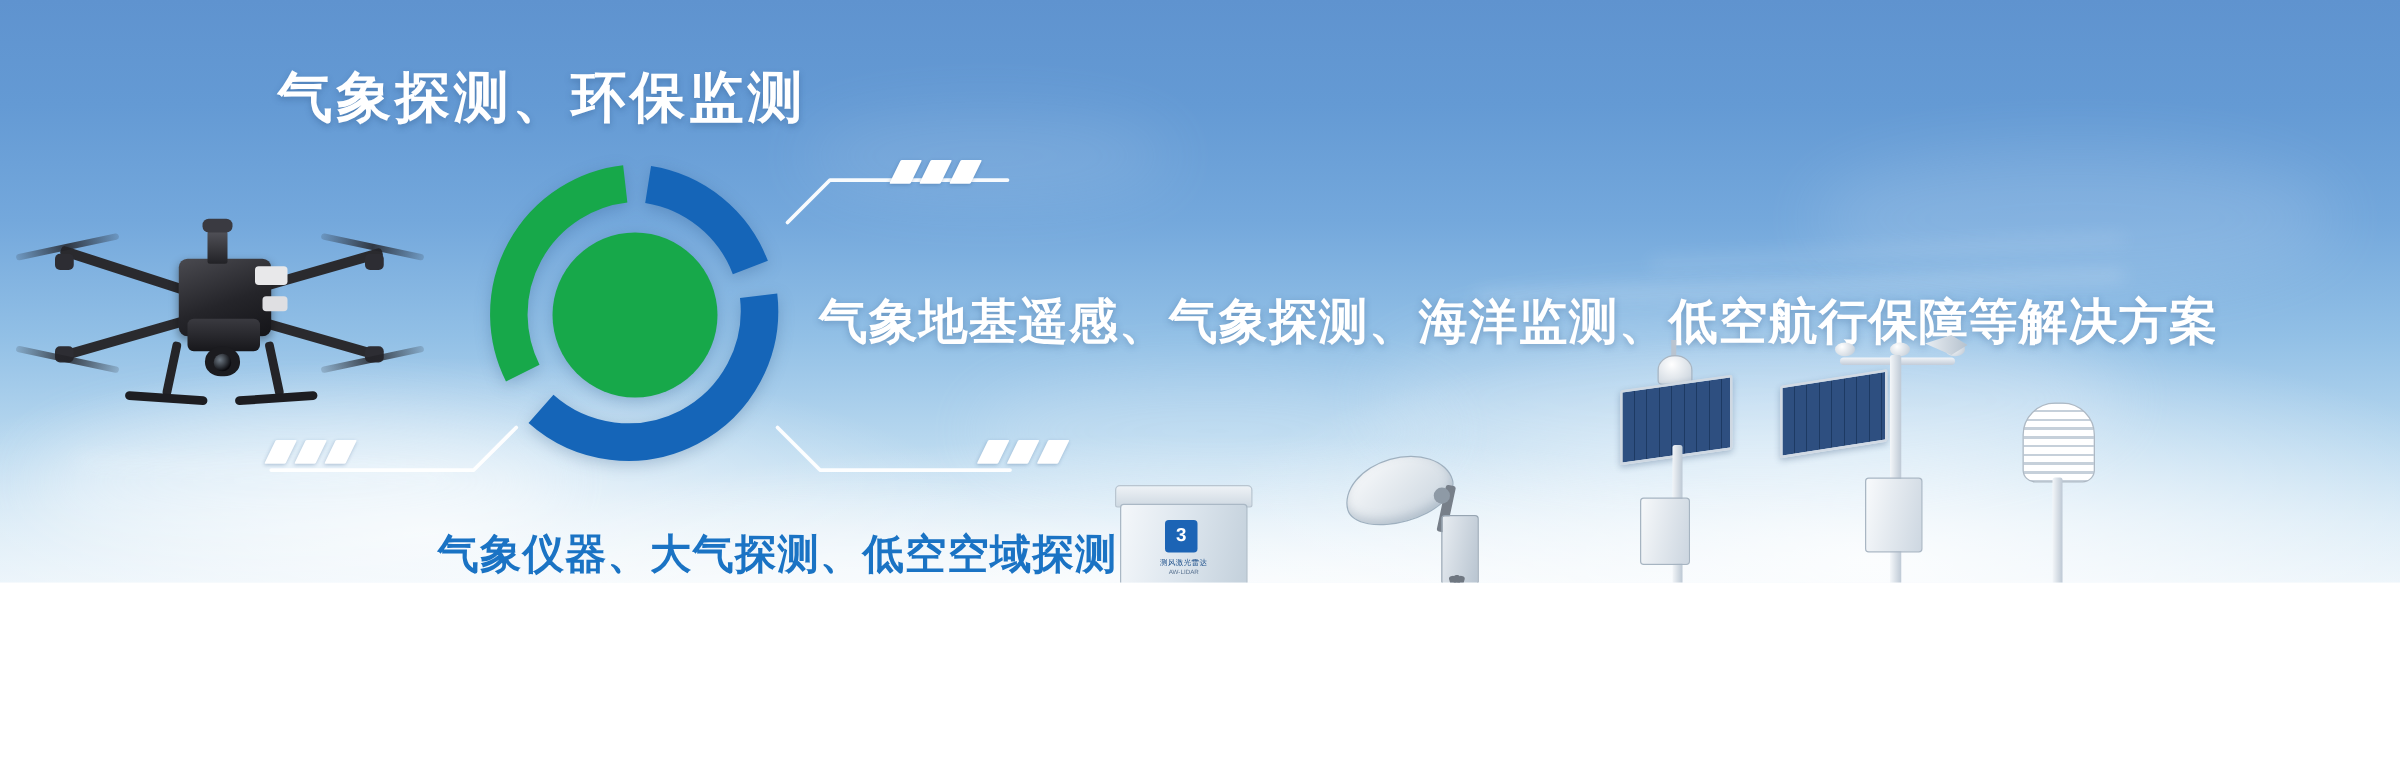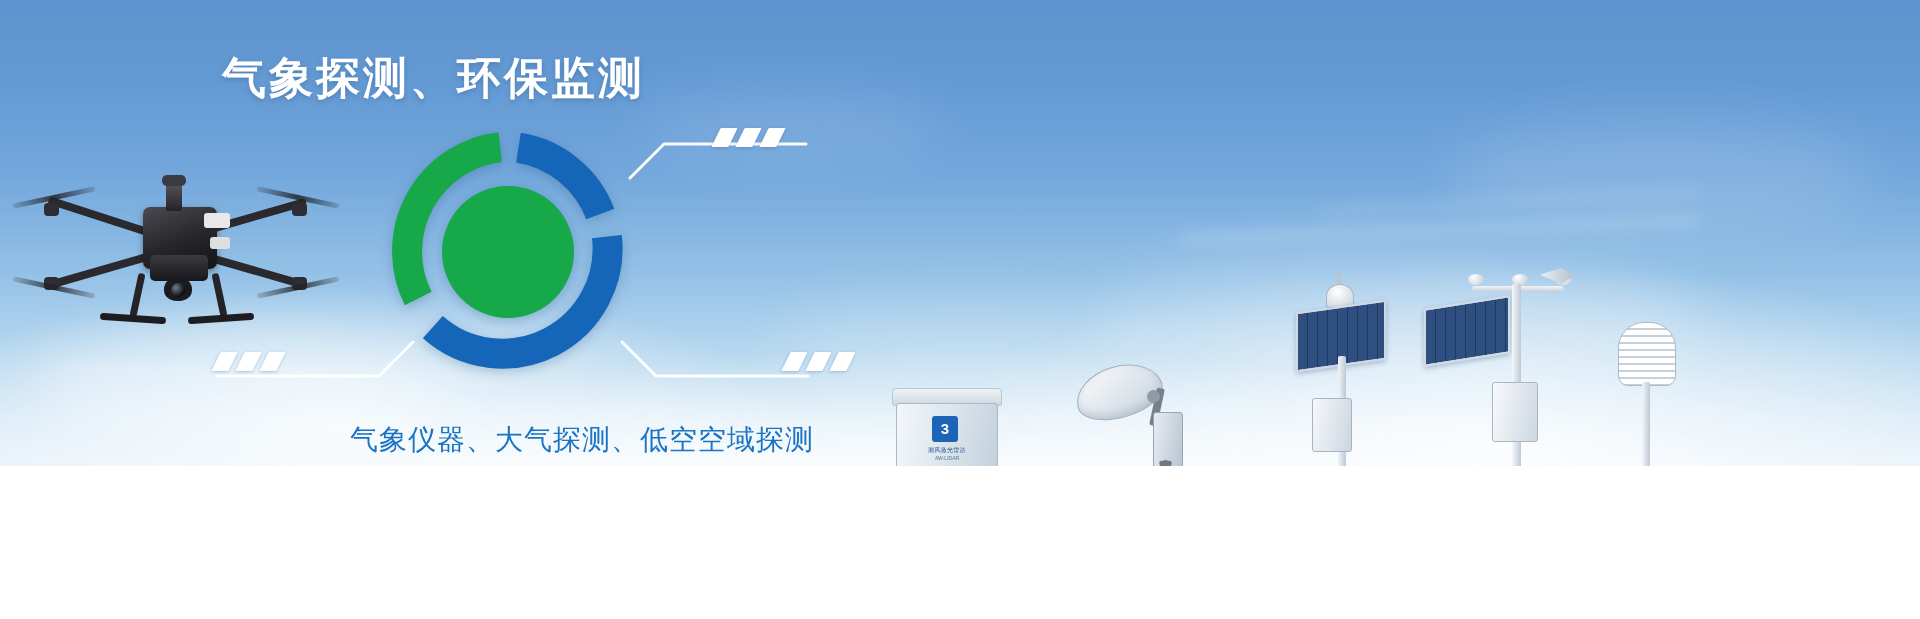--- a/index.html
+++ b/index.html
@@ -57,21 +57,21 @@
     font-size:25px;font-weight:bold;color:#ffffff;letter-spacing:1px;
     text-shadow:0 2px 4px rgba(40,80,130,.35);white-space:nowrap;
   }
   .label-main{
     position:absolute;left:655px;top:230px;
     font-size:39px;font-weight:bold;color:#ffffff;letter-spacing:1px;
     text-shadow:0 2px 6px rgba(40,80,130,.35);white-space:nowrap;
   }
   .label-bottom{
     position:absolute;left:350px;top:421px;
-    font-size:28px;font-weight:normal;color:#1a73c4;letter-spacing:1px;
+    font-size:33px;font-weight:bold;color:#1a73c4;letter-spacing:1px;
     white-space:nowrap;
   }
 
   
   .device{position:absolute;}
 
   
   #drone{left:38px;top:155px;width:275px;height:195px;}
   #drone .arm{position:absolute;background:#2a2a2e;border-radius:3px;}
   #drone .body{position:absolute;left:105px;top:52px;width:74px;height:62px;
@@ -241,20 +241,21 @@
 
         <path d="M 130.5 15.6 A 105 105 0 0 1 212.3 82.0" stroke="#1565b8"></path>
 
         <path d="M 218.9 104.6 A 105 105 0 0 1 44.8 195.1" stroke="#1565b8"></path>
       </g>
 
       <circle cx="120" cy="120" r="66" fill="#17a84a"></circle>
     </svg>
   </div>
 
+  <div class="label-main">气象地基遥感、气象探测、海洋监测、低空航行保障等解决方案</div>
   <div class="label-bottom">气象仪器、大气探测、低空空域探测</div>
 
   <div id="drone" class="device">
     <div class="arm" style="left:8px;  top:58px; width:110px;height:8px;transform:rotate(18deg);"></div>
     <div class="arm" style="left:160px;top:58px; width:110px;height:8px;transform:rotate(-16deg);"></div>
     <div class="arm" style="left:14px; top:110px;width:106px;height:8px;transform:rotate(-16deg);"></div>
     <div class="arm" style="left:158px;top:110px;width:106px;height:8px;transform:rotate(16deg);"></div>
     <div class="motor" style="left:6px;  top:48px;"></div>
     <div class="motor" style="left:254px;top:48px;"></div>
     <div class="motor" style="left:6px;  top:122px;"></div>

